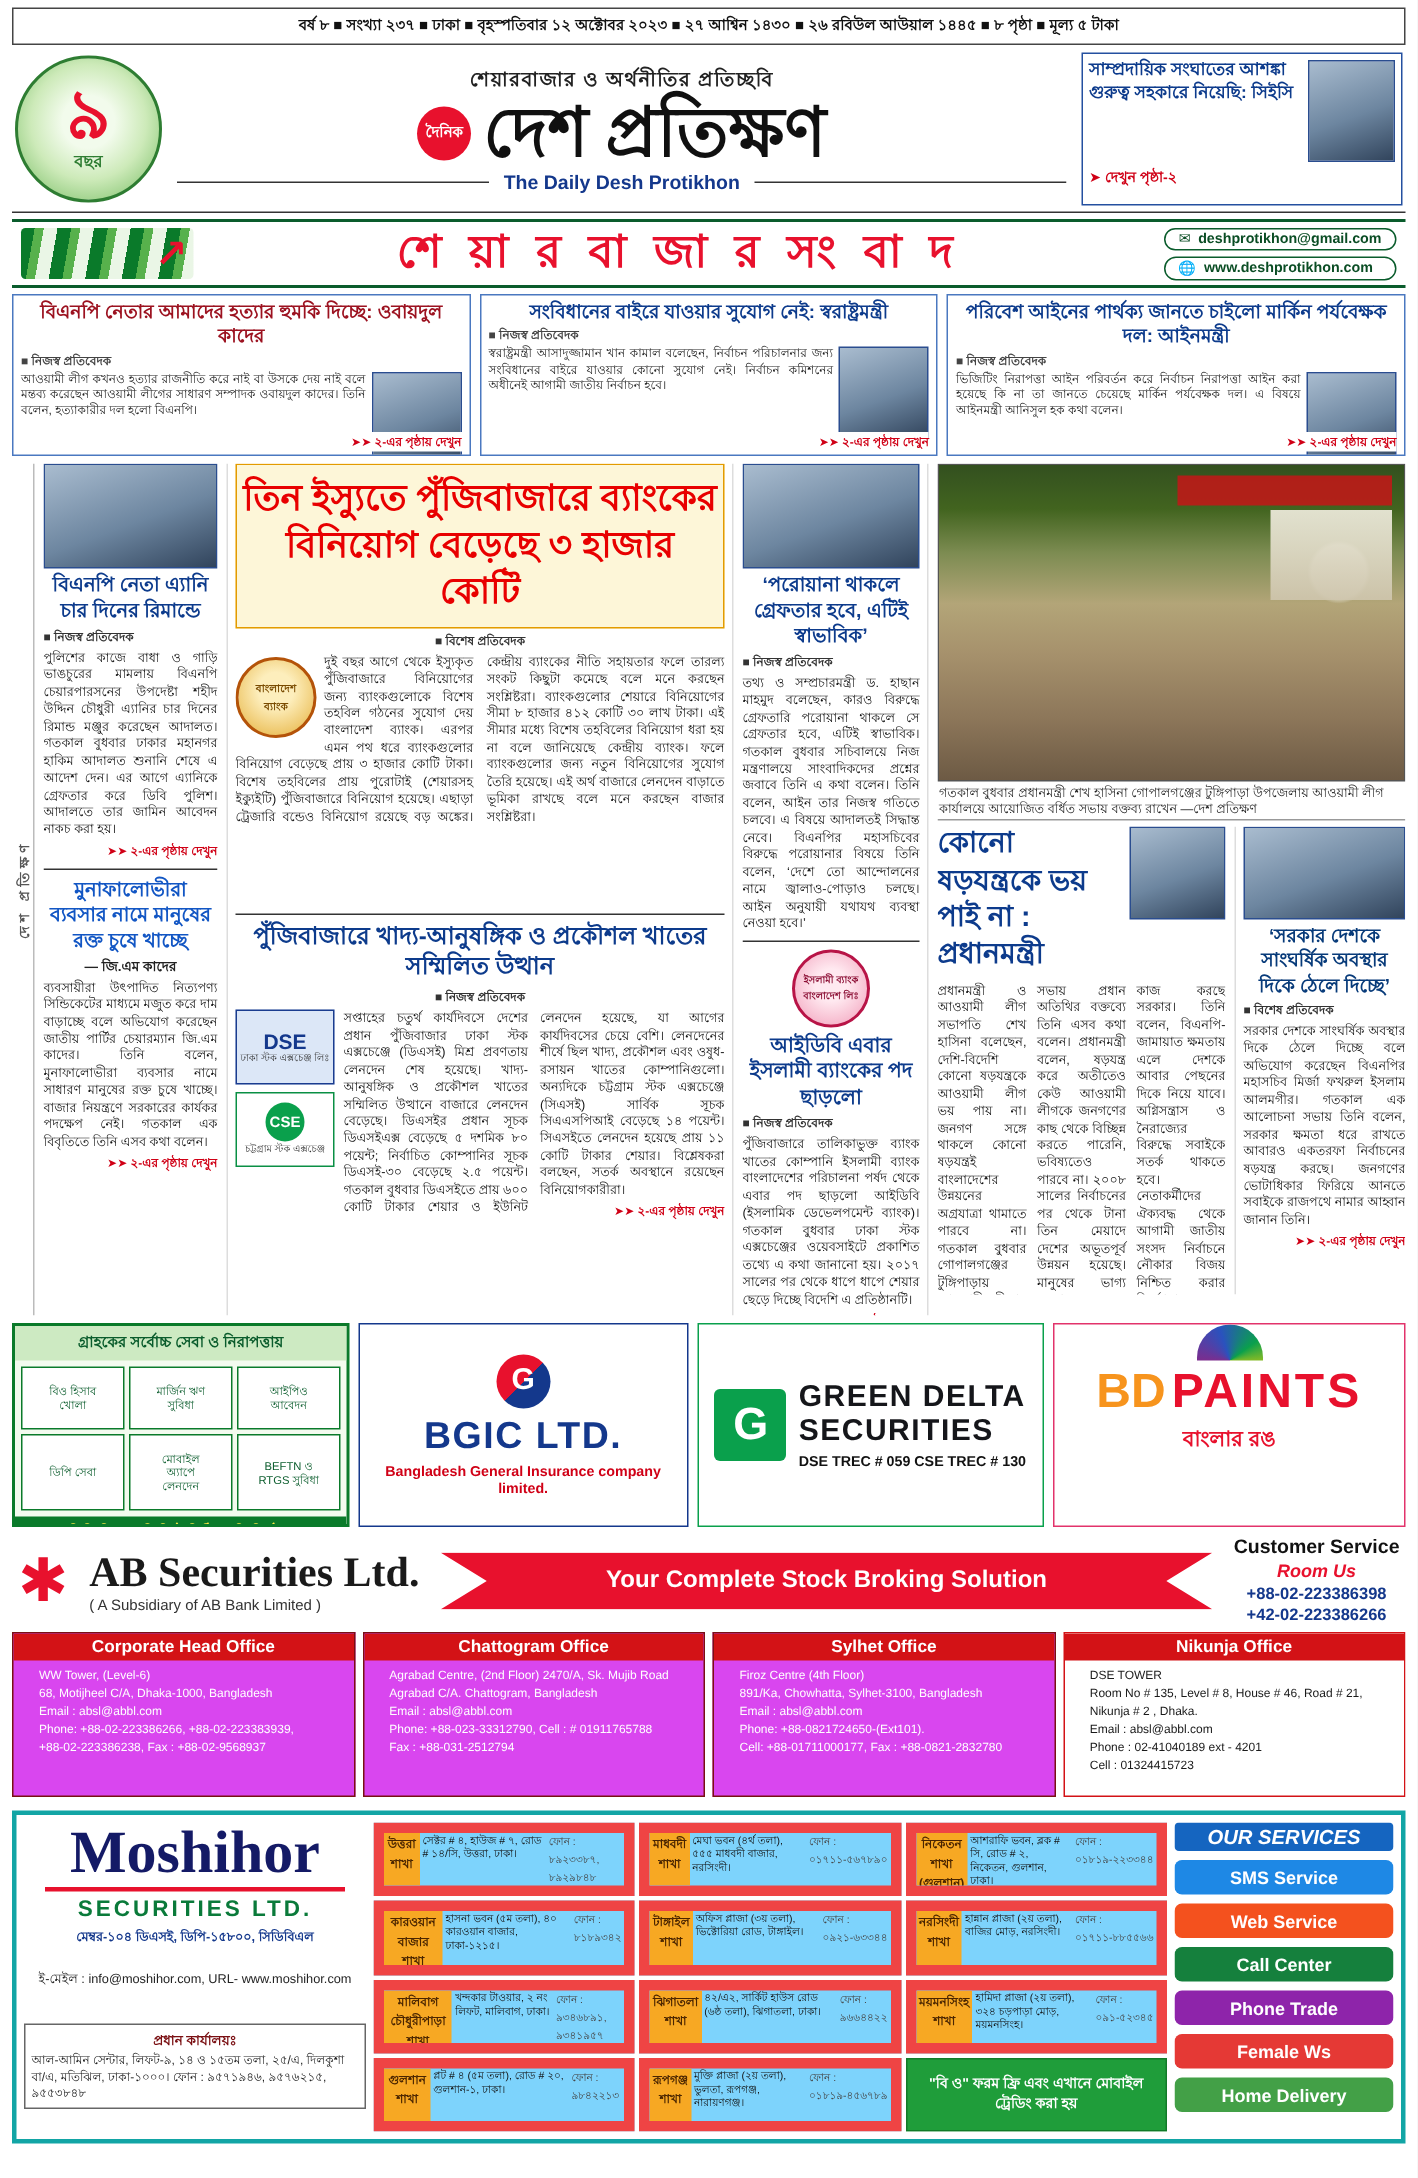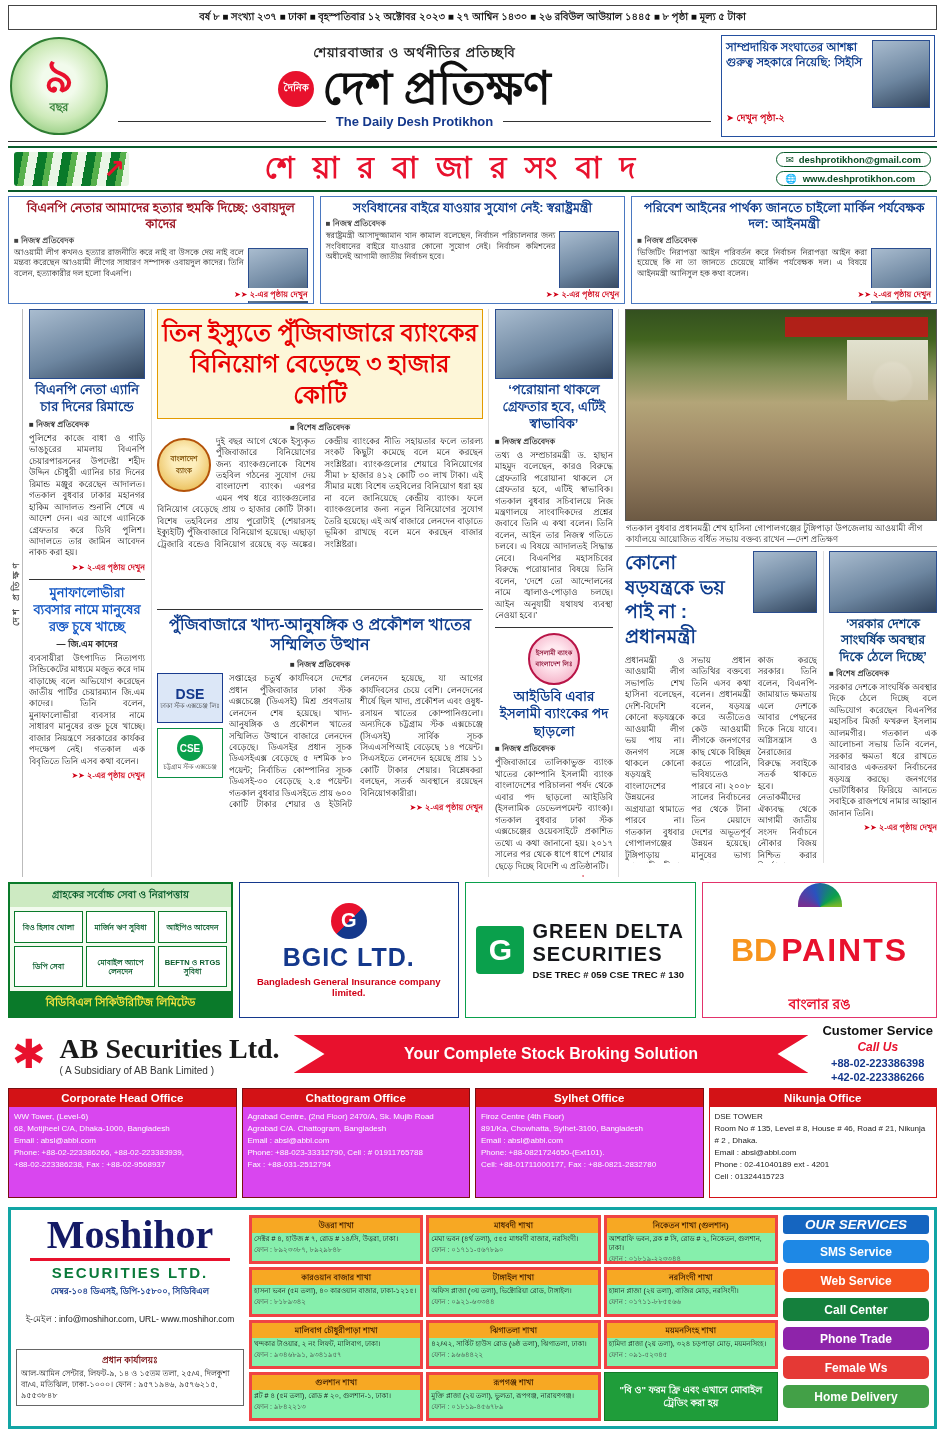--- a/index.html
+++ b/index.html
@@ -109,34 +109,34 @@
   .pm-body{column-count:3;column-gap:7px;column-fill:auto;height:240px;overflow:hidden;margin-top:5px}
   .govt-art{width:114px;flex:none;border-left:1px solid #ddd;padding-left:5px;overflow:hidden}
   .govt-ph{width:100%;height:62px;margin-bottom:3px}
 
   
   .adsrow{display:flex;gap:6px;height:136px;margin-top:5px}
   .ad{overflow:hidden;position:relative}
   .ad-bdbl{width:225px;flex:none;border:2px solid #0a7a2a;background:#f3fbef;display:flex;flex-direction:column}
   .bd-head{background:#cdeac2;color:#0a5c2c;font-weight:900;font-size:10px;text-align:center;padding:3px 2px}
   .bd-items{flex:1;display:grid;grid-template-columns:repeat(3,1fr);gap:3px;padding:4px}
-  .bi{border:1px solid #0a7a2a;background:#fff;font-size:7.5px;font-weight:bold;color:#0a5c2c;
-    display:flex;align-items:center;justify-content:center;text-align:center;padding:0;line-height:1.2}
+  .bi{border:1px solid #0a7a2a;background:#fff;font-size:7.5px;font-weight:normal;color:#0a5c2c;
+    display:flex;align-items:center;justify-content:center;text-align:center;padding:11px;line-height:1.2}
   .bd-foot{background:#0a7a2a;color:#ffe843;font-weight:900;font-size:11px;text-align:center;padding:3px}
   .ad-bgic{flex:1;border:1.5px solid #14388c;display:flex;flex-direction:column;align-items:center;justify-content:center;gap:4px}
   .bgic-logo{width:36px;height:36px;border-radius:50%;background:linear-gradient(135deg,#e8112d 50%,#14388c 50%);
     color:#fff;font-size:20px;font-weight:900;display:flex;align-items:center;justify-content:center}
   .bgic-name{font-size:25px;font-weight:900;color:#14388c;letter-spacing:1px}
   .bgic-sub{font-size:9.5px;color:#d00016;font-weight:bold;text-align:center}
   .ad-gd{flex:1;border:1.5px solid #0aa04c;display:flex;align-items:center;justify-content:center;gap:8px;padding:6px}
   .gd-logo{width:48px;height:48px;background:#0aa04c;color:#fff;font-size:30px;font-weight:900;flex:none;
     display:flex;align-items:center;justify-content:center;border-radius:4px}
   .gd-line1,.gd-line2{font-size:20px;font-weight:900;color:#15161a;line-height:1.15;letter-spacing:1px}
   .gd-trec{font-size:9.5px;font-weight:bold;color:#111;margin-top:3px}
-  .ad-bdp{width:235px;flex:none;border:1.5px solid #e2336b;display:flex;flex-direction:column;align-items:center;justify-content:space-between;gap:2px}
+  .ad-bdp{width:235px;flex:none;border:1.5px solid #e2336b;display:flex;flex-direction:column;align-items:center;justify-content:flex-start;gap:2px}
   .bdp-row{display:flex;align-items:center;gap:4px}
   .bdp-bd{font-size:32px;font-weight:900;color:#f7941d}
   .bdp-paints{font-size:32px;font-weight:900;color:#e8112d;letter-spacing:2px}
   .fan{width:44px;height:24px;border-radius:44px 44px 0 0;
     background:conic-gradient(from 270deg at 50% 100%,#7b2d8e,#2a52be,#0aa04c,#ffd400,#f7941d,#e8112d);}
   .bdp-sub{font-size:14px;font-weight:900;color:#e8112d}
 
   
   .absec{height:178px;margin-top:5px;overflow:hidden}
   .ab-top{display:flex;align-items:center;gap:14px;height:62px;padding:2px 4px}
@@ -146,36 +146,36 @@
   .ab-sub{font-size:10px;color:#333}
   .ribbon{flex:1;background:#e8112d;color:#fff;font-size:16px;font-weight:900;text-align:center;padding:10px 26px;
     clip-path:polygon(0 0,100% 0,94% 50%,100% 100%,0 100%,6% 50%)}
   .ab-cs{flex:none;text-align:center;line-height:1.3}
   .cs-t{font-size:13px;font-weight:900;color:#111}
   .cs-call{font-size:12px;font-weight:bold;font-style:italic;color:#e8112d}
   .cs-ph{font-size:11px;font-weight:900;color:#14388c}
   .ab-offices{display:flex;gap:5px;height:110px;margin-top:3px}
   .office{flex:1;background:#d946ef;color:#fff;overflow:hidden;border:1px solid #7a0f12}
   .of-t{background:#d31216;color:#fff;font-weight:900;font-size:11.5px;text-align:center;padding:3px}
-  .of-b{font-size:8px;line-height:1.5;padding:4px 5px;white-space:pre-line}
+  .of-b{font-size:8px;line-height:1.5;padding:4px 17px;white-space:pre-line}
   .ab-offices .office:nth-child(4){background:#fff;color:#1a1a1a;border:1px solid #d31216}
 
   
   .mosh{height:222px;margin-top:6px;border:3px solid #12a5a5;display:flex;gap:5px;padding:5px;overflow:hidden}
   .mo-left{width:228px;flex:none;display:flex;flex-direction:column;align-items:center;text-align:center;overflow:hidden}
   .mo-name{font-size:40px;font-weight:900;color:#141a66;line-height:1;font-family:"Liberation Serif","DejaVu Serif",serif}
   .mo-bar{width:88%;height:3px;background:#e8112d;margin:3px 0}
   .mo-type{font-size:15px;font-weight:900;color:#0a7a3a;letter-spacing:2px}
   .mo-member{font-size:8.5px;font-weight:bold;color:#14388c;margin-top:4px}
   .mo-email{font-size:8.5px;color:#222;margin-top:14px}
   .mo-ho{border:1px solid #666;margin-top:22px;padding:3px 4px;text-align:left}
   .mo-ho-t{font-size:9px;font-weight:900;color:#7a0f12;text-align:center}
   .mo-ho-b{font-size:8px;line-height:1.4;color:#222}
   .branch-grid{flex:1;display:grid;grid-template-columns:repeat(3,1fr);grid-auto-rows:1fr;gap:3px;overflow:hidden}
-  .br{border:3px solid #ef4444;background:#86efac;overflow:hidden;display:flex;flex-direction:column}
+  .br{border:7px solid #ef4444;background:#7dd3fc;overflow:hidden;display:flex;}
   .br-h{background:#f7a823;color:#4a2500;font-weight:bold;font-size:8px;text-align:center;padding:1px 2px}
   .br-a{font-size:7px;padding:1px 2px;line-height:1.3;color:#111}
   .br-p{font-size:7px;padding:0 2px 1px;color:#444}
   .promo{order:99;background:#1f9d3a;border:1px solid #127a28;color:#fff;font-weight:900;font-size:9.5px;
     display:flex;align-items:center;justify-content:center;text-align:center;padding:4px;line-height:1.4}
   .mo-right{width:146px;flex:none;overflow:hidden}
   .svc-head{background:#1565c0;color:#fff;font-weight:900;font-size:13.5px;font-style:italic;text-align:center;
     padding:2px 2px;border-radius:3px}
   .svc{color:#fff;font-weight:bold;font-size:12px;text-align:center;padding:4.5px 0;border-radius:5px;margin-top:6px}
   [data-name="services-list"] .svc:nth-child(1){background:#1e88e5}
@@ -403,21 +403,21 @@
   <section class="absec" data-name="ab-securities-ad">
     <div class="ab-top">
       <span class="ab-logo" data-name="ab-flower-icon">✱</span>
       <div class="ab-namewrap">
         <div class="ab-name" data-name="ab-name">AB Securities Ltd.</div>
         <div class="ab-sub" data-name="ab-subsidiary">( A Subsidiary of AB Bank Limited )</div>
       </div>
       <div class="ribbon" data-name="ab-slogan-ribbon">Your Complete Stock Broking Solution</div>
       <div class="ab-cs" data-name="ab-customer-service">
         <div class="cs-t" data-name="customer-service-label">Customer Service</div>
-        <div class="cs-call" data-name="call-us-label">Call Us</div>
+        <div class="cs-call" data-name="call-us-label">Room Us</div>
         <div class="cs-ph" data-name="ab-phone-1">+88-02-223386398</div>
         <div class="cs-ph" data-name="ab-phone-2">+42-02-223386266</div>
       </div>
     </div>
     <div class="ab-offices" data-name="ab-offices">
   <div class="office" data-name="ab-office-card">
     <div class="of-t" data-name="office-title">Corporate Head Office</div>
     <div class="of-b" data-name="office-address">WW Tower, (Level-6)
 68, Motijheel C/A, Dhaka-1000, Bangladesh
 Email : absl@abbl.com

